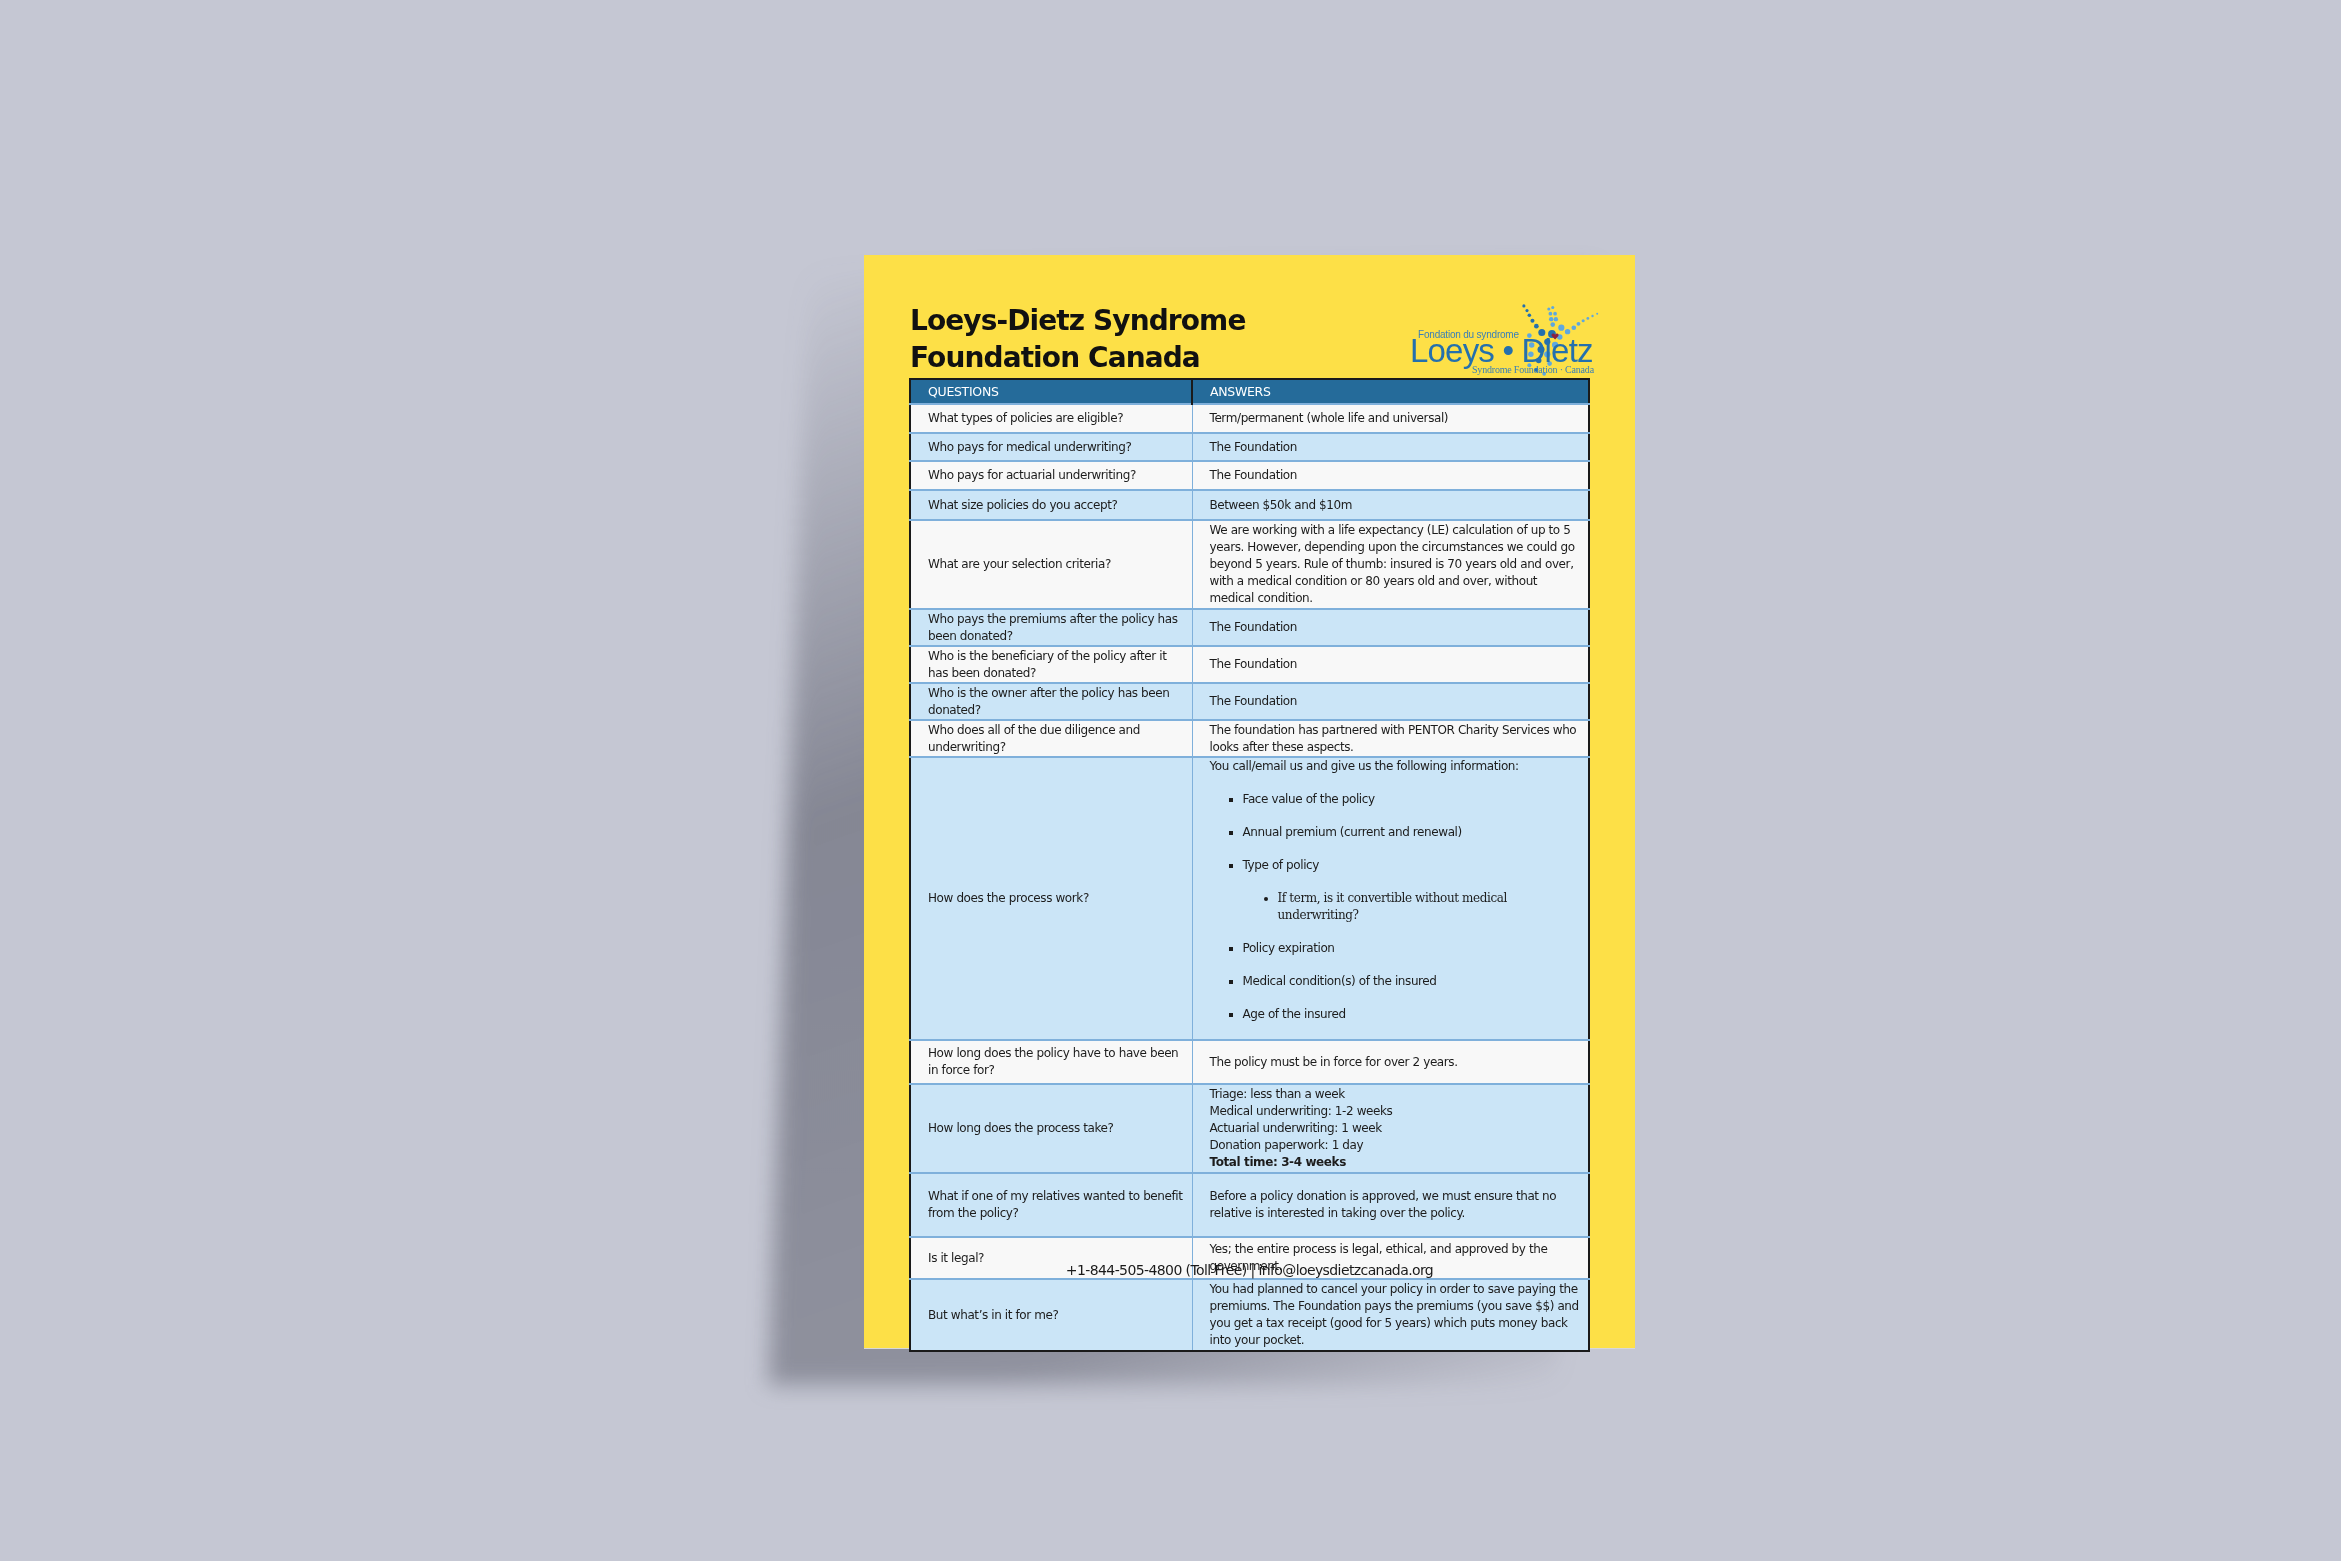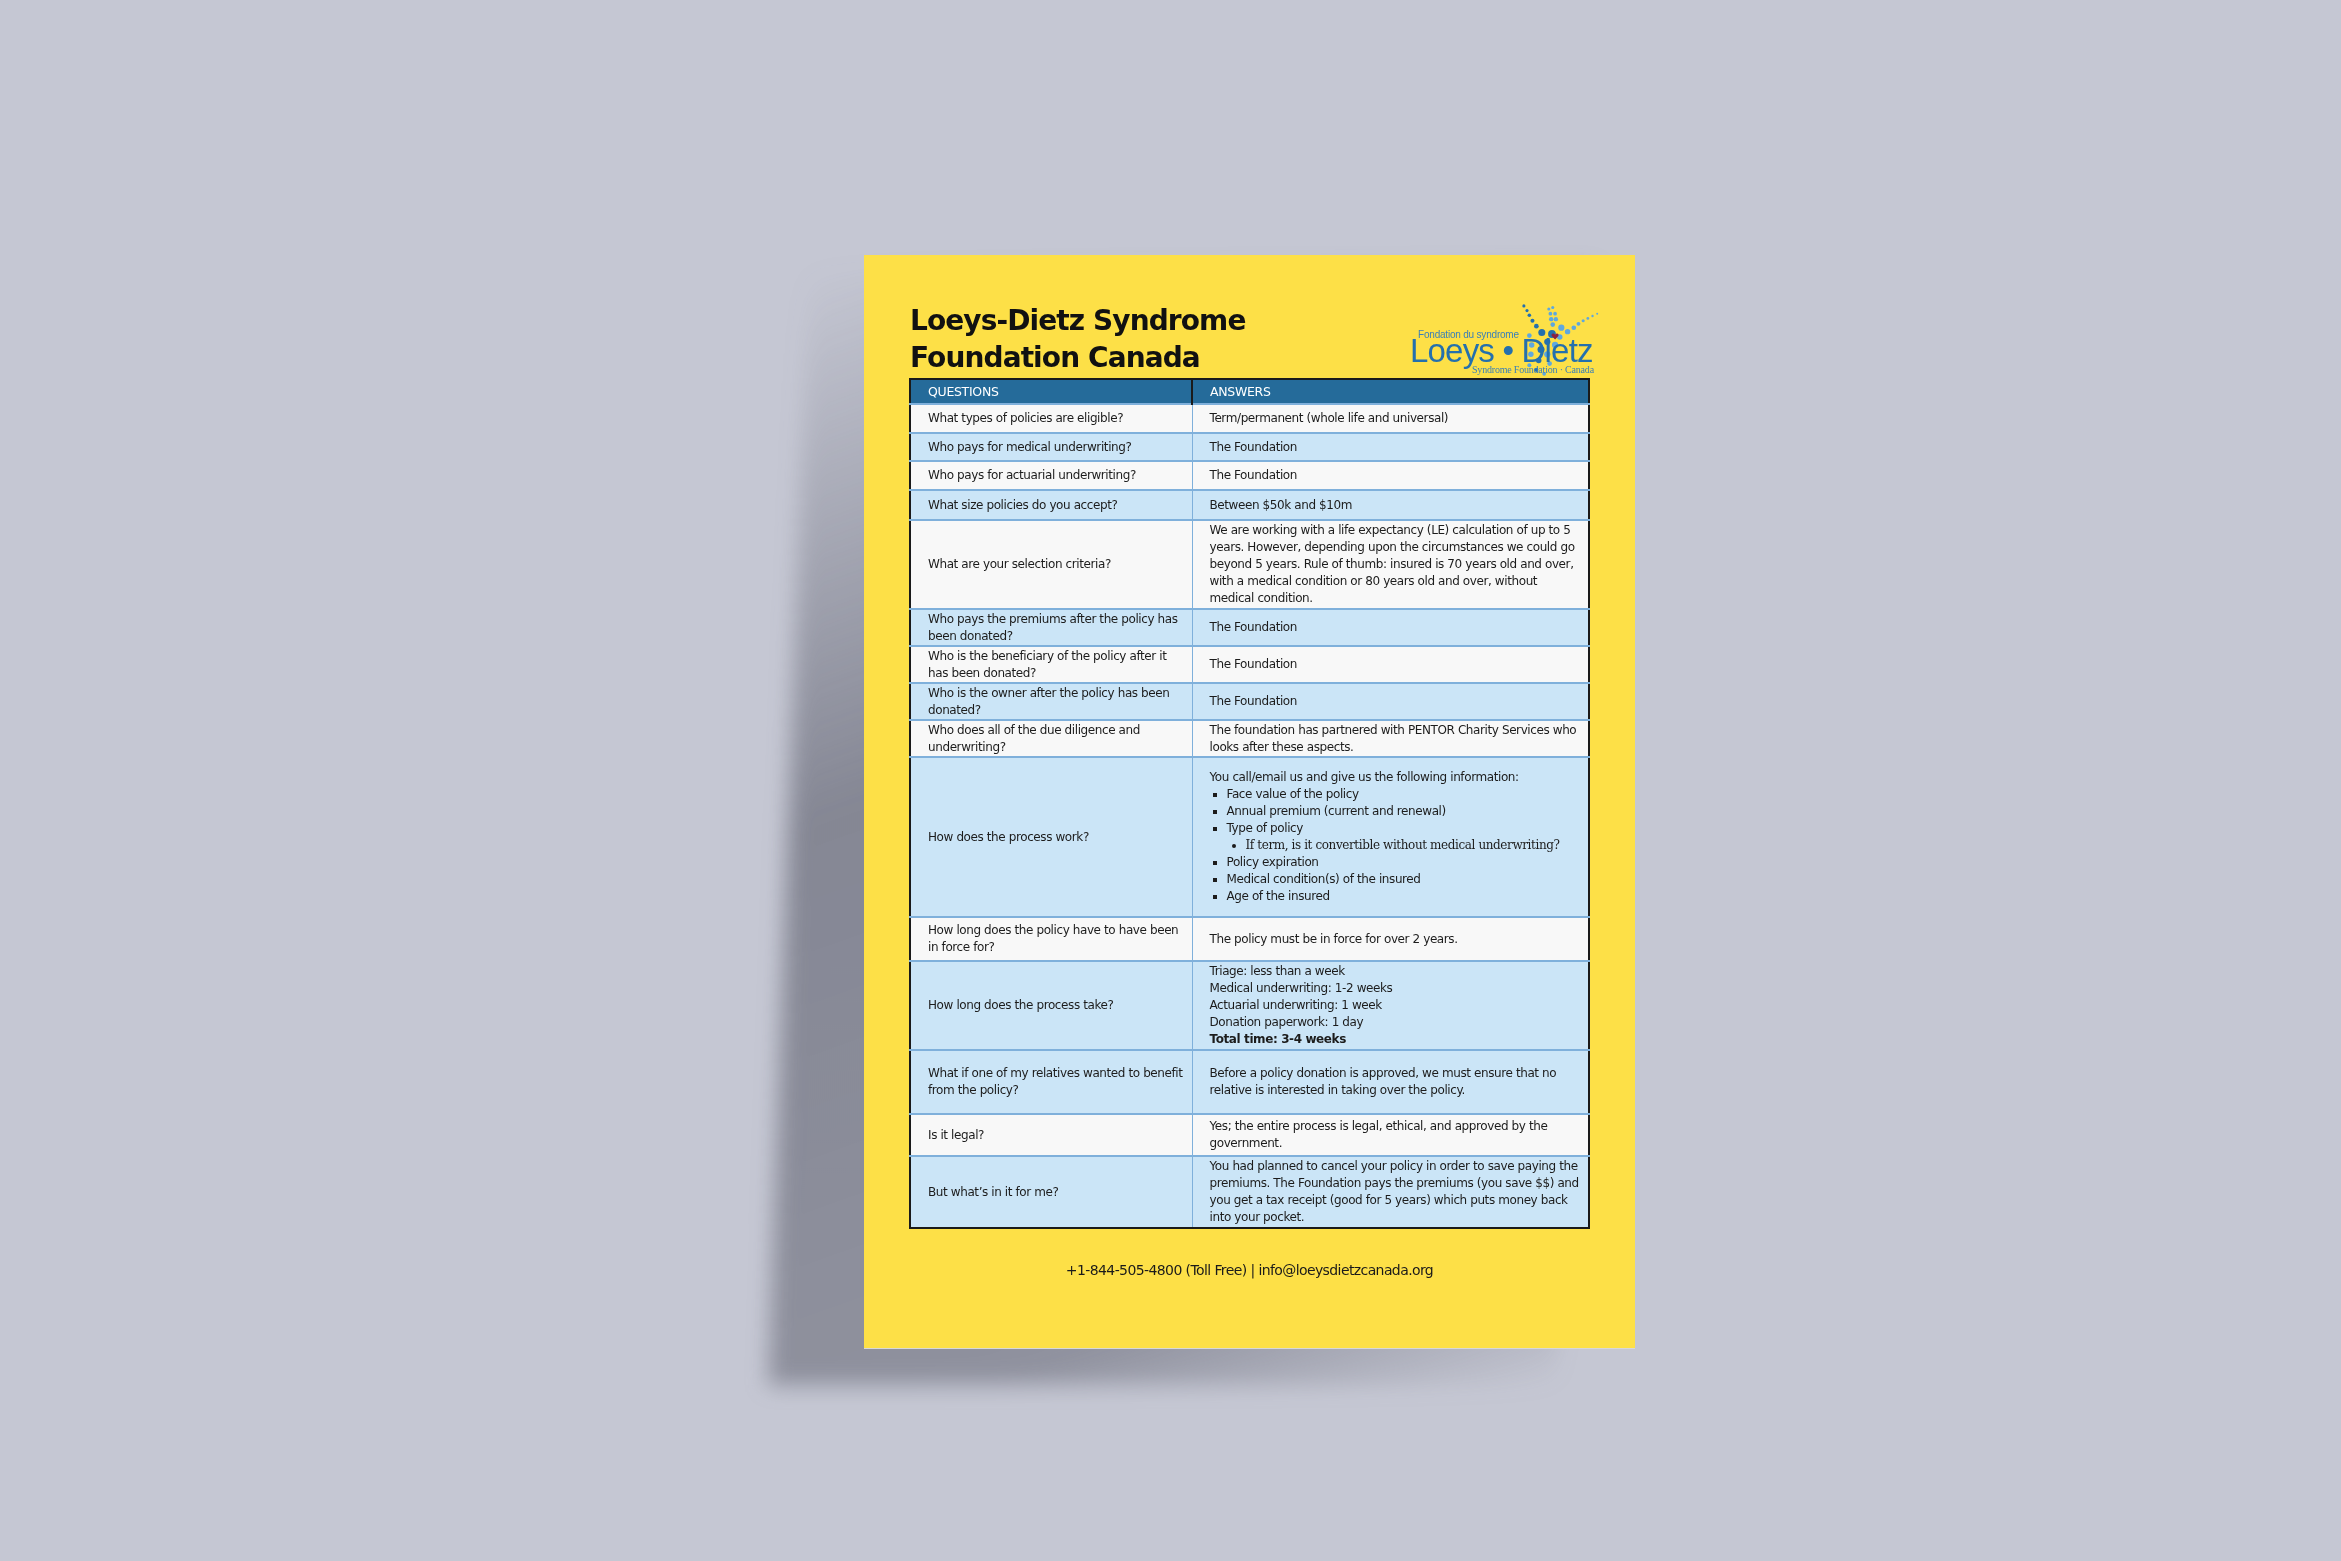--- a/index.html
+++ b/index.html
@@ -95,21 +95,21 @@
     vertical-align: middle;
     border-top: 2.3px solid #7fb0db;
     border-right: 1.6px solid #7fb0db;
     letter-spacing: -0.4px;
   }
   .faq td:last-child { border-right: none; }
   .faq tr.white td { background: #f8f8f8; }
   .faq tr.blue td { background: #cbe5f7; }
   .faq ul { margin: 0; padding-left: 17px; list-style: square; }
   .faq ul ul { list-style: disc; padding-left: 19px; font-family: "DejaVu Serif", serif; }
-  .faq li { margin: 0; }
+  .faq li { margin: 16px; }
   .line { display: block; }
   .bold { font-weight: bold; }
 
   .footer {
     position: absolute;
     left: 0; width: 771px;
     top: 1007px;
     text-align: center;
     font-family: "DejaVu Sans", sans-serif;
     font-size: 14px;

